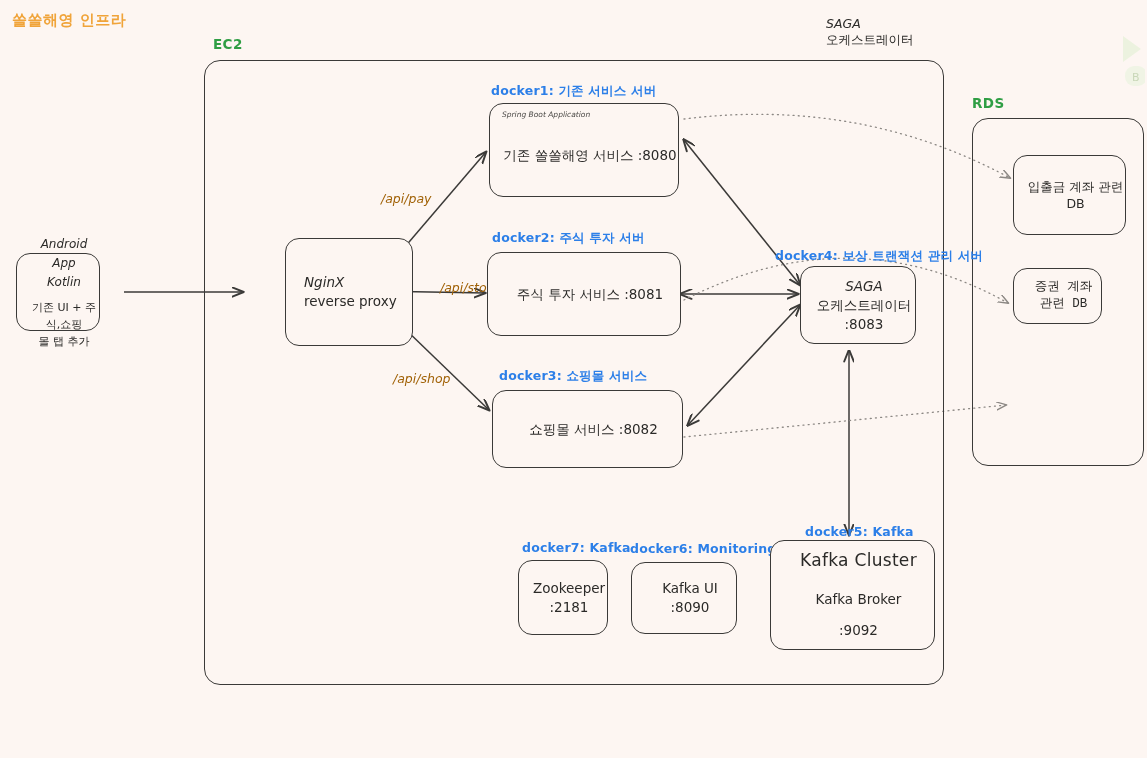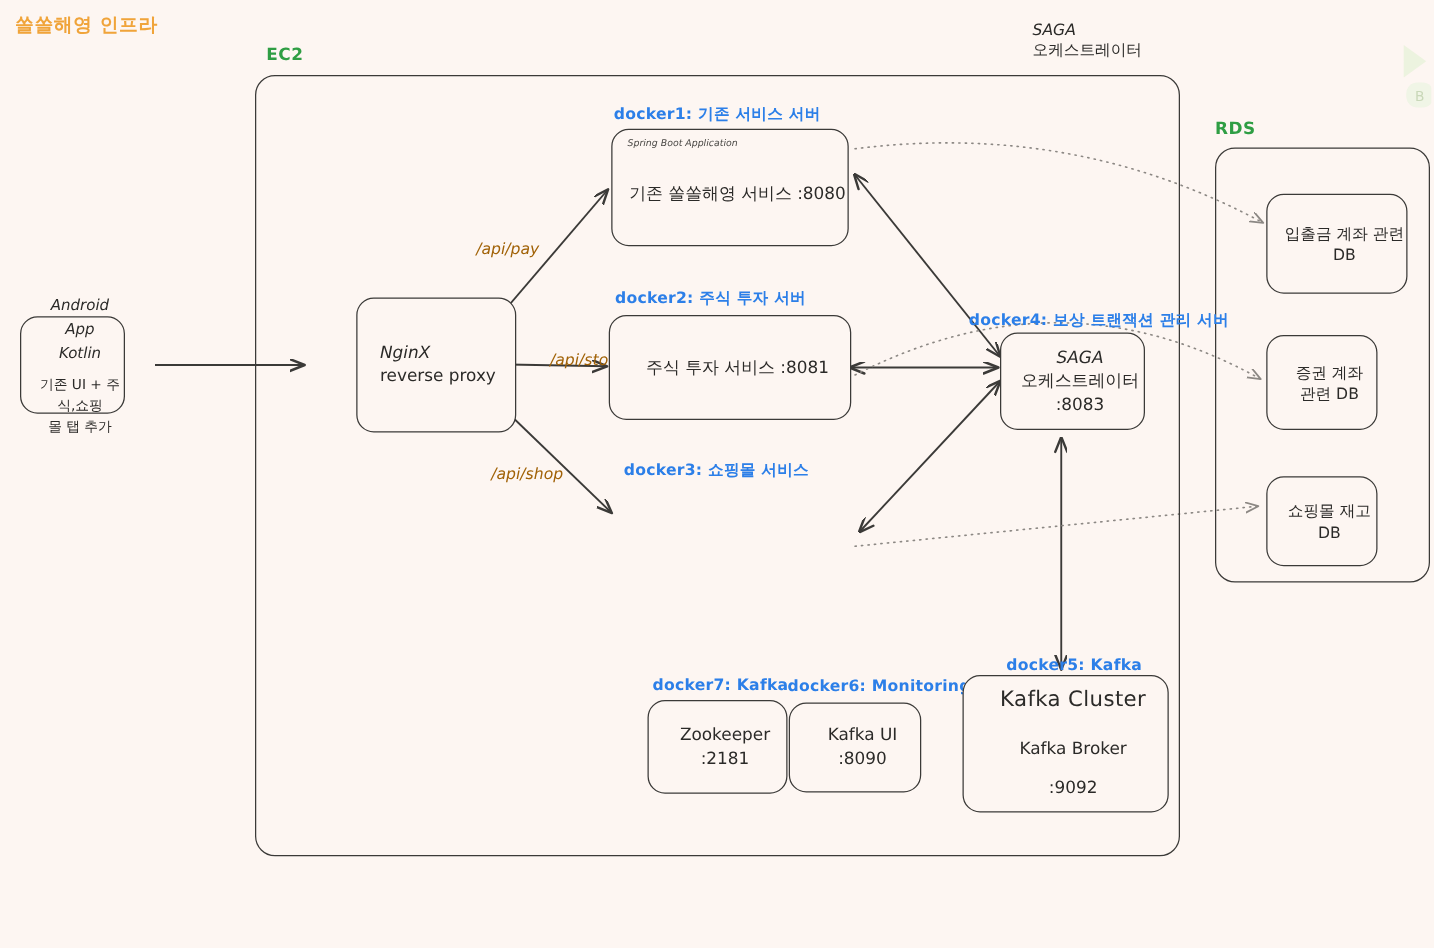--- a/index.html
+++ b/index.html
@@ -183,30 +183,33 @@
     <div class="t-small spring-tag">Spring Boot Application</div>
     <div class="t-main" style="margin-top:10px">기존 쏠쏠해영 서비스 :8080</div>
   </div>
 
   <div class="dockerlabel" style="left:492px; top:230px;">docker2: 주식 투자 서버</div>
   <div class="node" style="left:487px; top:252px; width:194px; height:84px;">
     <div class="t-main">주식 투자 서비스 :8081</div>
   </div>
 
   <div class="dockerlabel" style="left:499px; top:368px;">docker3: 쇼핑몰 서비스</div>
+  <div class="node" style="left:492px; top:390px; width:191px; height:78px;">
+    <div class="t-main">쇼핑몰 서비스 :8082</div>
+  </div>
 
   <div class="dockerlabel" style="left:775px; top:248px;">docker4: 보상 트랜잭션 관리 서버</div>
   <div class="node" style="left:800px; top:266px; width:116px; height:78px;">
     <div class="t-main t-it">SAGA</div>
     <div class="t-main">오케스트레이터</div>
     <div class="t-main">:8083</div>
   </div>
 
   <div class="dockerlabel" style="left:522px; top:540px;">docker7: Kafka</div>
-  <div class="node" style="left:518px; top:560px; width:112px; height:75px;">
+  <div class="node" style="left:518px; top:560px; width:90px; height:75px;">
     <div class="t-main">Zookeeper</div>
     <div class="t-main">:2181</div>
   </div>
 
   <div class="dockerlabel" style="left:630px; top:541px;">docker6: Monitoring</div>
   <div class="node" style="left:631px; top:562px; width:106px; height:72px;">
     <div class="t-main">Kafka UI</div>
     <div class="t-main">:8090</div>
   </div>
 
@@ -215,22 +218,19 @@
     <div class="t-big">Kafka Cluster</div>
     <div class="t-main" style="margin-top:8px">Kafka Broker</div>
     <div class="t-main">:9092</div>
   </div>
 
   <div class="node" style="left:1013px; top:155px; width:113px; height:80px;">
     <div class="node-sub">입출금 계좌 관련</div>
     <div class="node-sub">DB</div>
   </div>
 
-  <div class="node" style="left:1013px; top:268px; width:89px; height:76px;">
+  <div class="node" style="left:1013px; top:268px; width:89px; height:56px;font-family:Liberation Mono, monospace;">
     <div class="node-sub">증권 계좌</div>
     <div class="node-sub">관련 DB</div>
   </div>
 
-  <div class="node" style="left:1013px; top:381px; width:89px; height:72px;">
-    <div class="node-sub">쇼핑몰 재고 DB</div>
-  </div>
 
 </div>
 
 </body></html>

